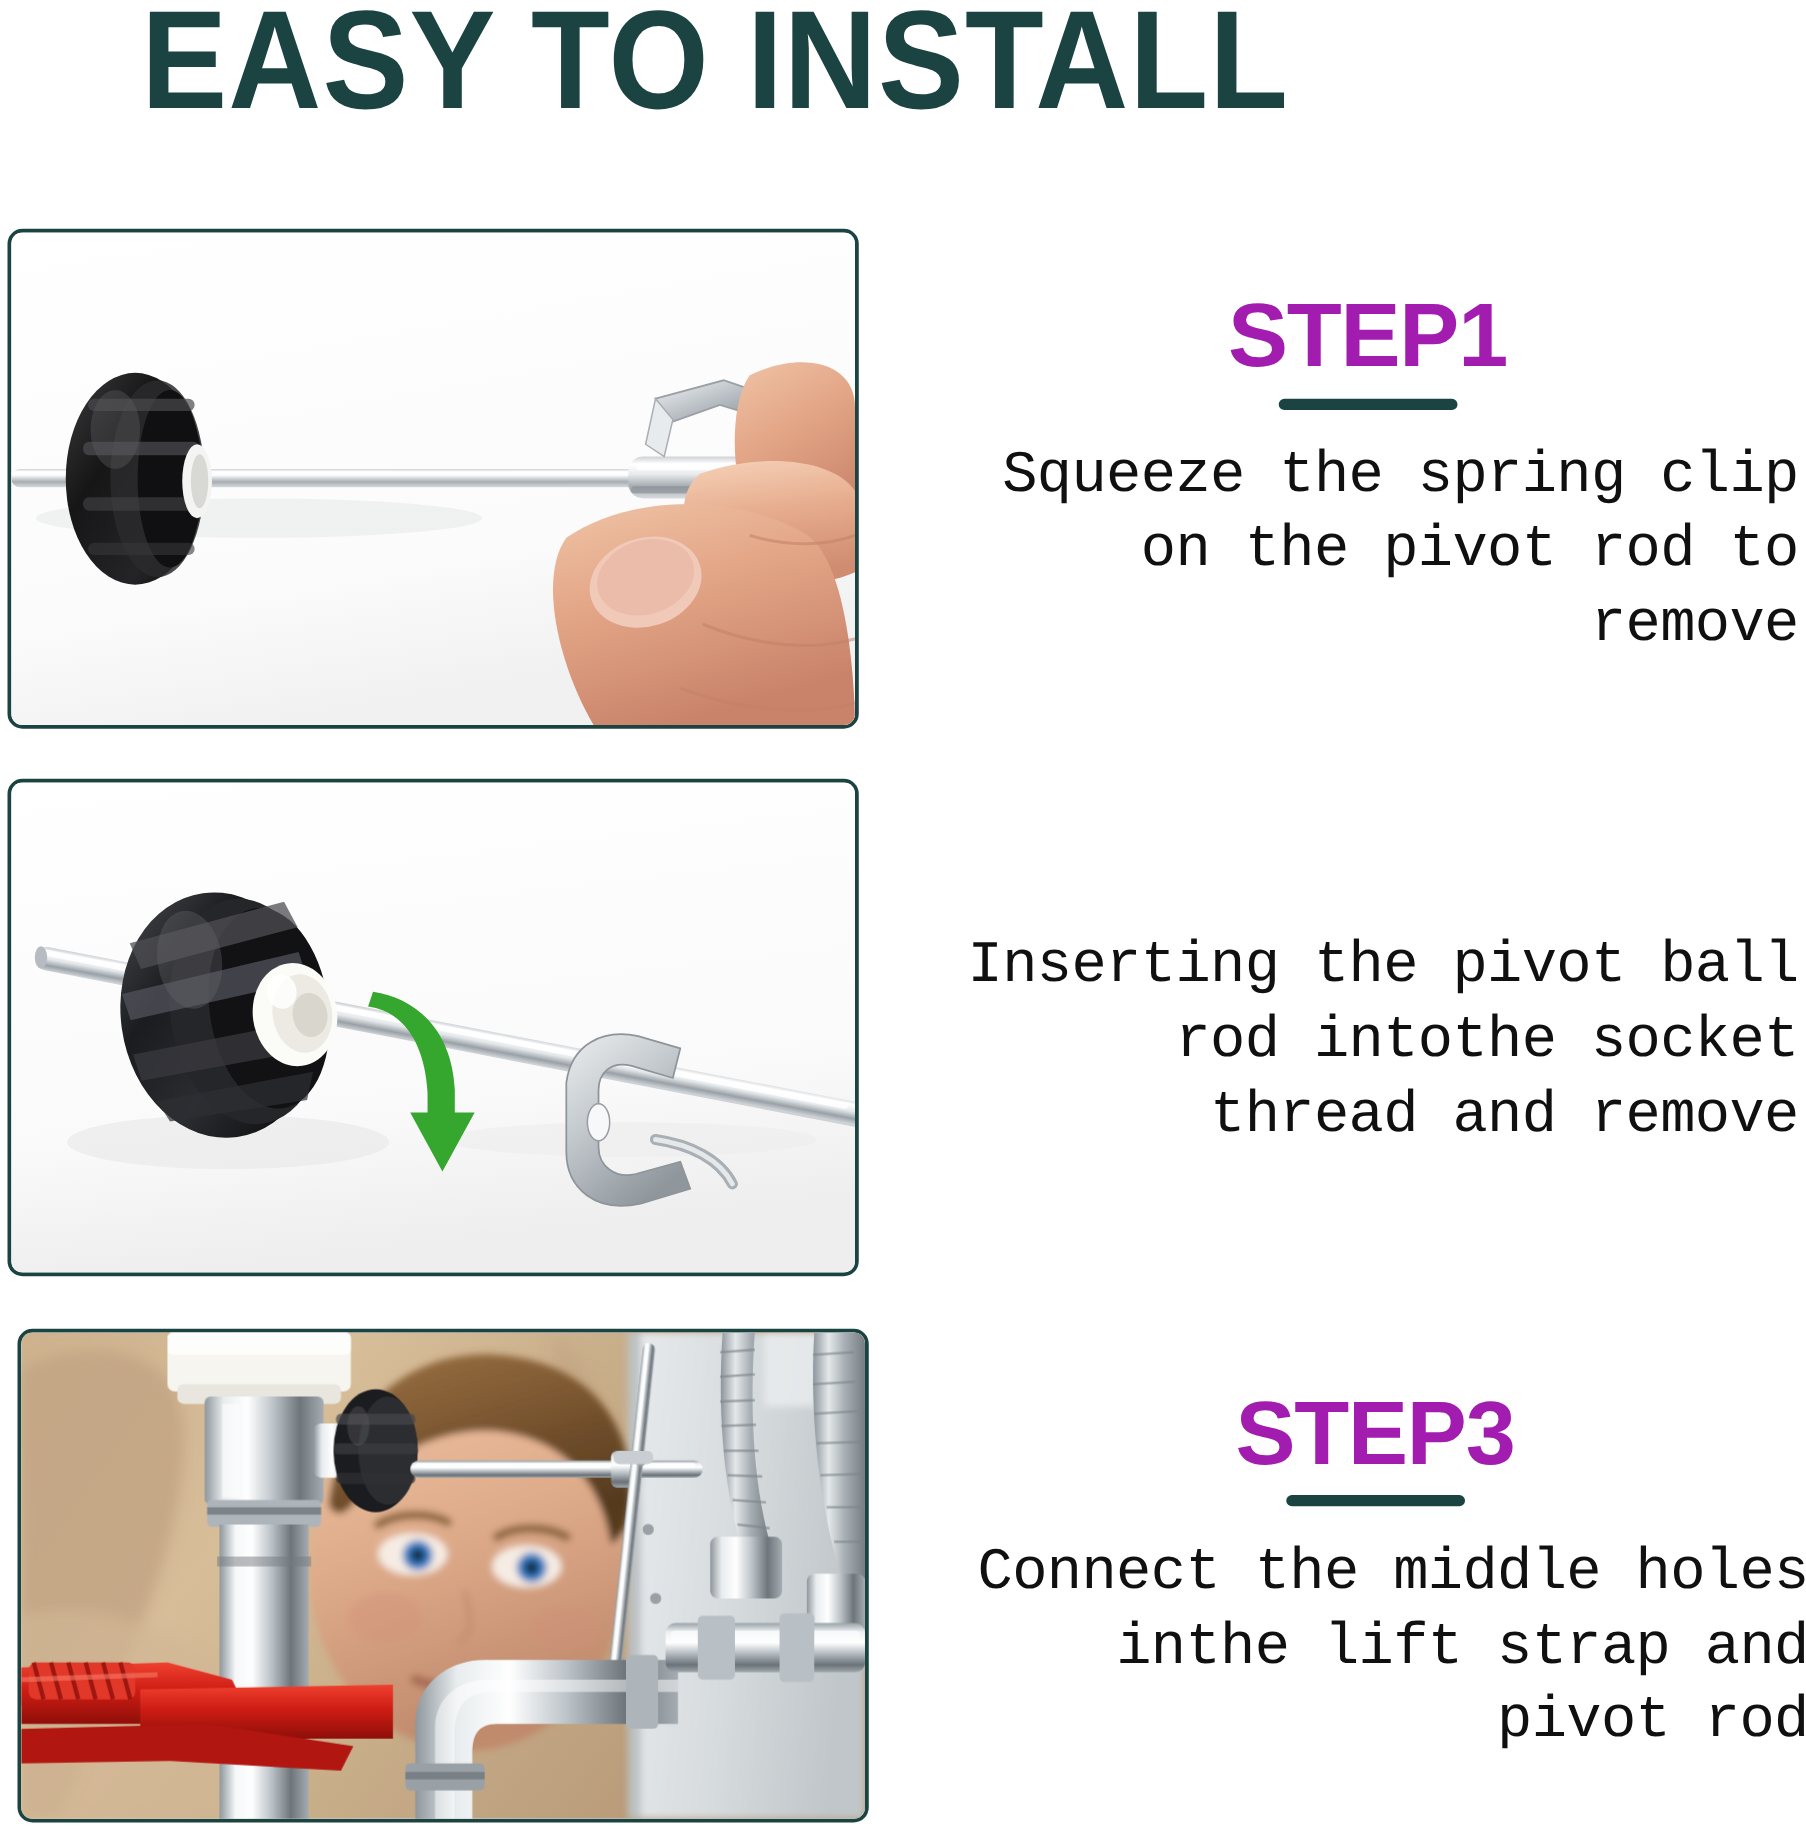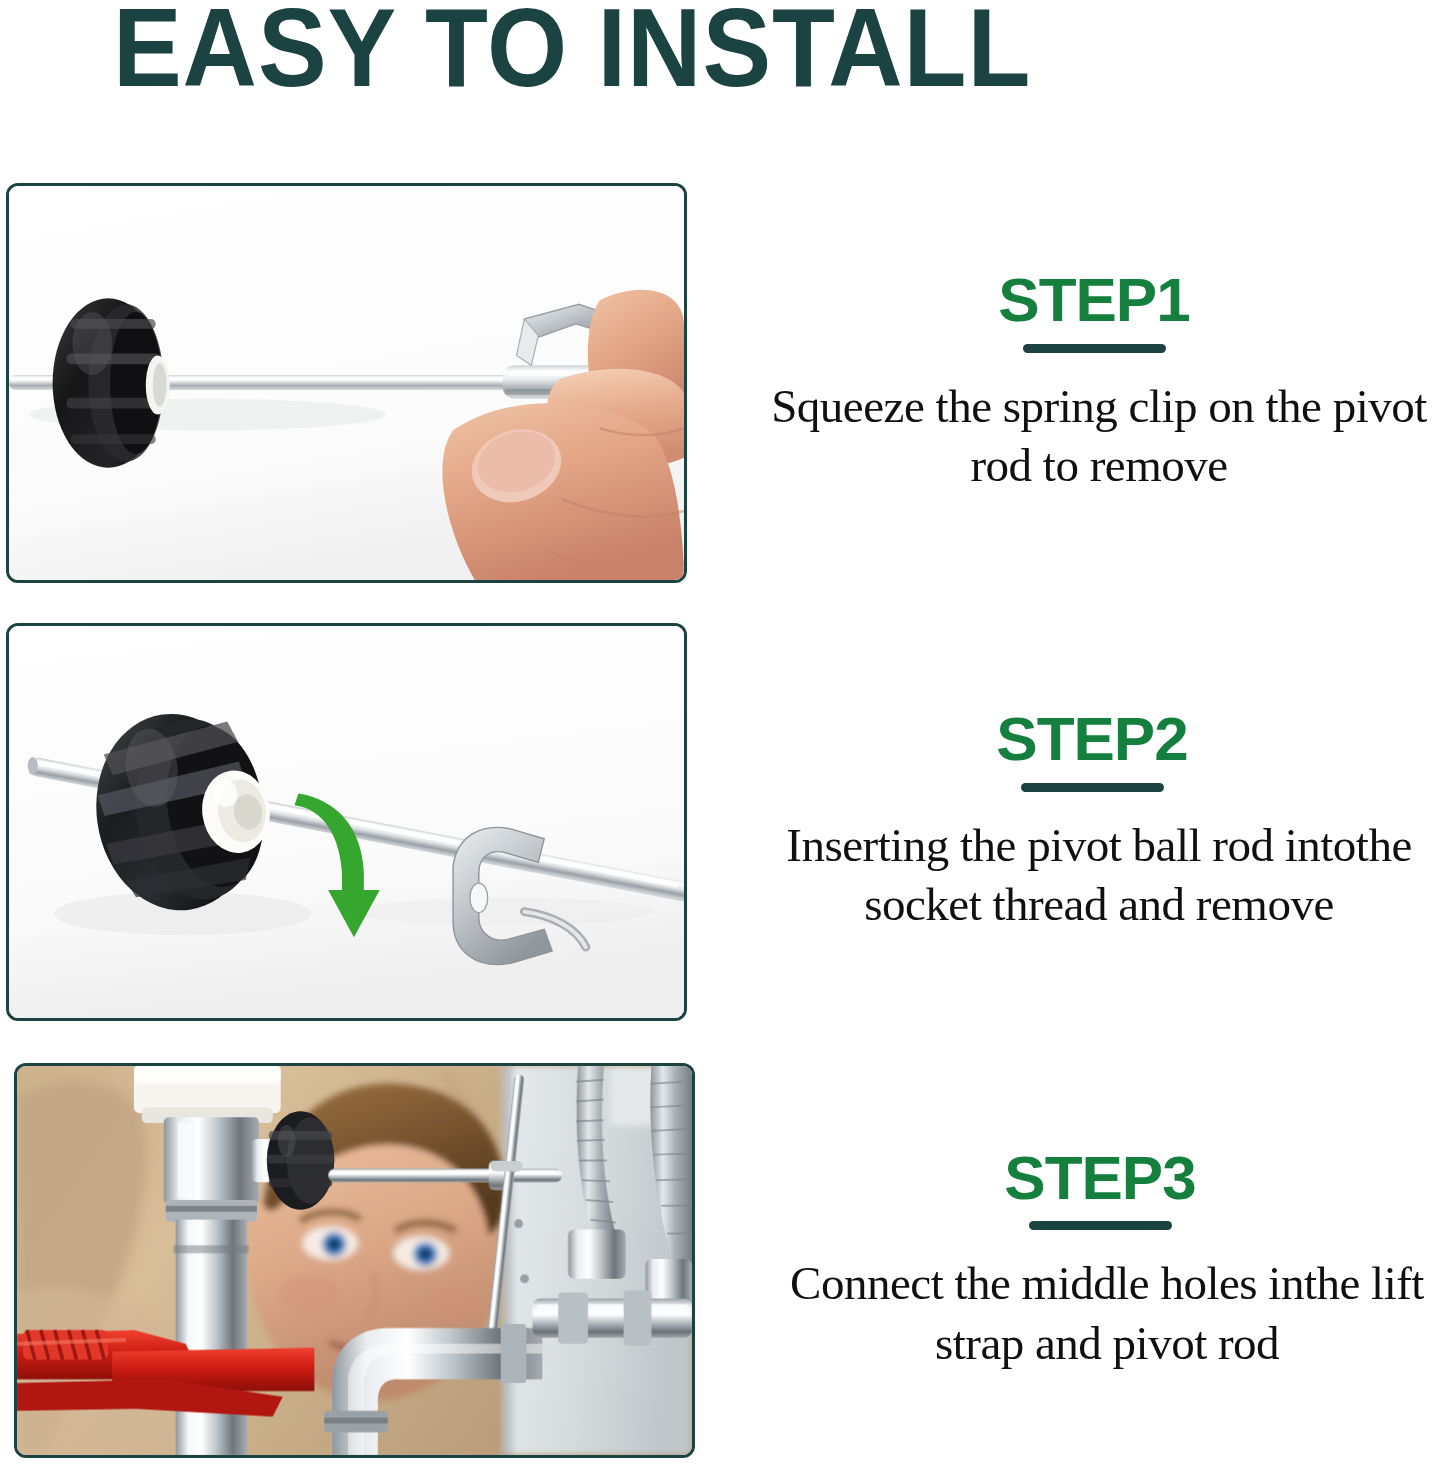--- a/index.html
+++ b/index.html
@@ -74,42 +74,42 @@
   }
   .step-head-wrap {
     width: 100%;
     text-align: center;
     padding-right: 10px;
     box-sizing: border-box;
   }
   .step-head {
     font-family: "Liberation Sans", sans-serif;
     font-weight: 700;
-    font-size: 62px;
+    font-size: 72px;
     line-height: 0.96;
-    color: #15803d;
+    color: #a21caf;
     letter-spacing: -1px;
     display: inline-block;
   }
   .step-rule {
     width: 143px;
     height: 9px;
     background: #1b4342;
     border-radius: 5px;
     margin: 14px auto 0 auto;
   }
   .step-body {
     margin-top: 24px;
-    font-family: Liberation Serif, serif;
+    font-family: Liberation Mono, monospace;
     font-weight: 400;
     font-size: 47px;
     line-height: 1.27;
     color: #101010;
     letter-spacing: -0.5px;
-    text-align: center;
+    text-align: right;
     max-width: 700px;
   }
   .row-2 .steptext .step-head-wrap { padding-right: 14px; }
   .row-3 .steptext .step-head-wrap { padding-right: 14px; }
 </style>
 </head>
 <body>
 
 <div class="title-bar">
   <div class="title-text">EASY TO INSTALL</div>
@@ -286,24 +286,20 @@
       <g>
         <path d="M 448 244 C 452 212 478 200 506 206 L 540 216 L 534 240 L 500 230 C 484 226 474 236 474 250 L 474 296 C 474 312 488 322 504 318 L 540 308 L 548 330 L 508 342 C 472 350 448 330 448 300 Z" fill="url(#clipgrad2)" stroke="#8d949a" stroke-width="1.4"></path>
         <ellipse cx="474" cy="276" rx="9" ry="15" fill="#f7f8f9" stroke="#969ca2" stroke-width="1.2"></ellipse>
         <path d="M 520 290 C 548 294 572 306 582 326" stroke="#a9afb4" stroke-width="9" fill="none" stroke-linecap="round"></path>
         <path d="M 520 290 C 548 294 572 306 582 326" stroke="#e5e8ea" stroke-width="4" fill="none" stroke-linecap="round"></path>
       </g>
     </svg>
   </div>
 
   <div class="steptext">
-    <div class="step-head-wrap">
-      <div class="step-head">STEP2</div>
-      <div class="step-rule"></div>
-    </div>
     <div class="step-body">Inserting the pivot ball rod intothe socket thread and remove</div>
   </div>
 </div>
 
 <div class="row row-3">
 
   <div class="panel">
     <svg viewBox="0 0 681 395" preserveAspectRatio="none">
       <defs>
         <linearGradient id="wallgrad3" x1="0" y1="0" x2="1" y2="0.4">

